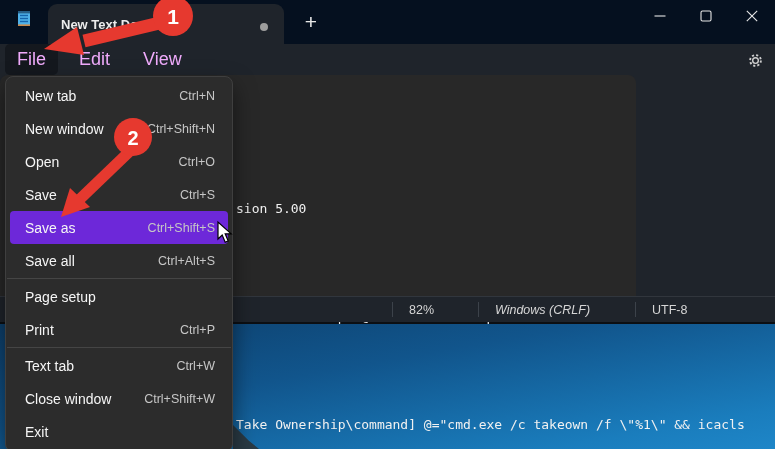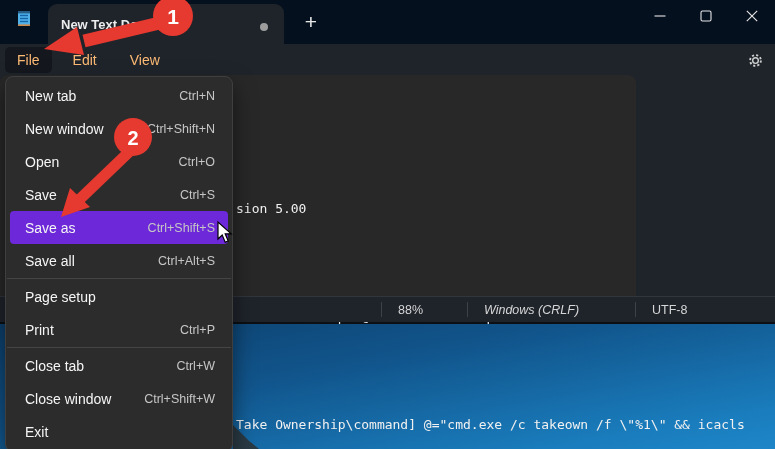--- a/index.html
+++ b/index.html
@@ -24,39 +24,39 @@
                overflow:hidden; max-width:190px; }
   .tab-dot { position:absolute; right:16px; top:19px; width:8px; height:8px; border-radius:50%; background:#9d9d9d; }
   .newtab-btn { position:absolute; left:296px; top:6px; width:30px; height:32px; color:#e8e8e8;
                 font-size:21px; font-weight:300; display:flex; align-items:center; justify-content:center; }
   .win-controls { position:absolute; right:0; top:0; height:32px; display:flex; }
   .win-btn { width:46px; height:32px; display:flex; align-items:center; justify-content:center; }
 
   
   .menubar { position:absolute; left:0; top:44px; width:775px; height:31px; background:#1f242b;
              display:flex; align-items:center; padding-left:5px; }
-  .menu-btn { color:#fdba74; font-size:14px; padding:5px 12px; border-radius:5px; margin-right:9px;text-align:right; }
+  .menu-btn { color:#f0abfc; font-size:18px; padding:5px 12px; border-radius:5px; margin-right:9px;text-align:right; }
   .menu-btn.pressed { background:#14181e; }
   .gear { position:absolute; right:9px; top:49px; width:22px; height:22px;
           display:flex; align-items:center; justify-content:center; }
 
   
   .editor { position:absolute; left:0; top:75px; width:636px; height:221px; background:#282828;
             border-radius:8px 8px 0 0; }
   .code { position:absolute; left:236px; top:89px; font-family:"DejaVu Sans Mono", monospace;
           font-size:13px; line-height:18px; color:#f1f1f1; white-space:pre; }
   .code div { min-height:18px; }
 
   
   .statusbar { position:absolute; left:0; top:296px; width:775px; height:26px; background:#1f242b;
                border-top:1px solid #31363d; display:flex; justify-content:flex-end; align-items:stretch;
                color:#d6d6d6; font-size:12.5px; }
   .status-seg { display:flex; align-items:center; padding:0 16px; border-left:1px solid #3c424a;
                 margin:5px 0; }
-  .seg-zoom { width:86px; } .seg-eol { width:157px;font-style:italic; } .seg-enc { width:140px;margin-left:11px; }
+  .seg-zoom { width:86px; } .seg-eol { width:157px;font-style:italic; } .seg-enc { width:140px; }
 
   
   .dropdown { position:absolute; left:5px; top:76px; width:228px; background:#2c2c2c;
               border:1px solid #3f3f3f; border-radius:8px; padding:2px 0 3px 0; z-index:50;
               box-shadow:0 10px 22px rgba(0,0,0,.5); }
   .menu-item { height:33px; display:flex; align-items:center; justify-content:space-between;
                padding:0 13px 0 15px; margin:0 4px; border-radius:4px; }
   .menu-item.hover { background:#6d28d9; }
   .mi-label { color:#f5f5f5; font-size:14px; }
   .mi-short { color:#c6c6c6; font-size:12.5px; }
@@ -135,21 +135,21 @@
         <div>sion 5.00</div>
         <div></div>
         <div>Take Ownership] @="Take Ownership"</div>
         <div></div>
         <div>Take Ownership\command] @="cmd.exe /c takeown /f \"%1\" &amp;&amp; icacls</div>
         
       </div>
     </div>
 
     <div class="statusbar">
-      <div class="status-seg seg-zoom">88%</div>
+      <div class="status-seg seg-zoom">82%</div>
       <div class="status-seg seg-eol">Windows (CRLF)</div>
       <div class="status-seg seg-enc">UTF-8</div>
     </div>
   </div>
 
   <div class="dropdown">
     <div class="menu-item">
       <span class="mi-label">New tab</span>
       <span class="mi-short">Ctrl+N</span>
     </div>
@@ -177,21 +177,21 @@
     <div class="menu-item">
       <span class="mi-label">Page setup</span>
       <span class="mi-short"></span>
     </div>
     <div class="menu-item">
       <span class="mi-label">Print</span>
       <span class="mi-short">Ctrl+P</span>
     </div>
     <div class="menu-sep"></div>
     <div class="menu-item">
-      <span class="mi-label">Close tab</span>
+      <span class="mi-label">Text tab</span>
       <span class="mi-short">Ctrl+W</span>
     </div>
     <div class="menu-item">
       <span class="mi-label">Close window</span>
       <span class="mi-short">Ctrl+Shift+W</span>
     </div>
     <div class="menu-item">
       <span class="mi-label">Exit</span>
       <span class="mi-short"></span>
     </div>

